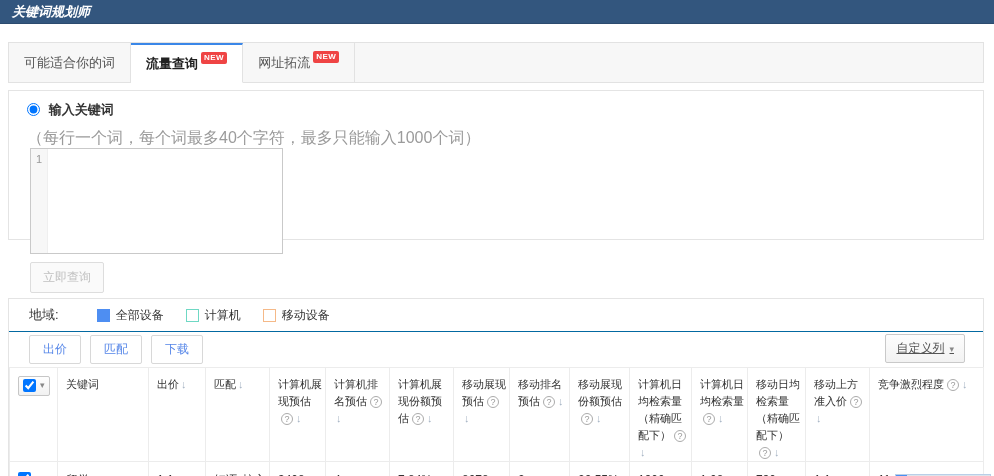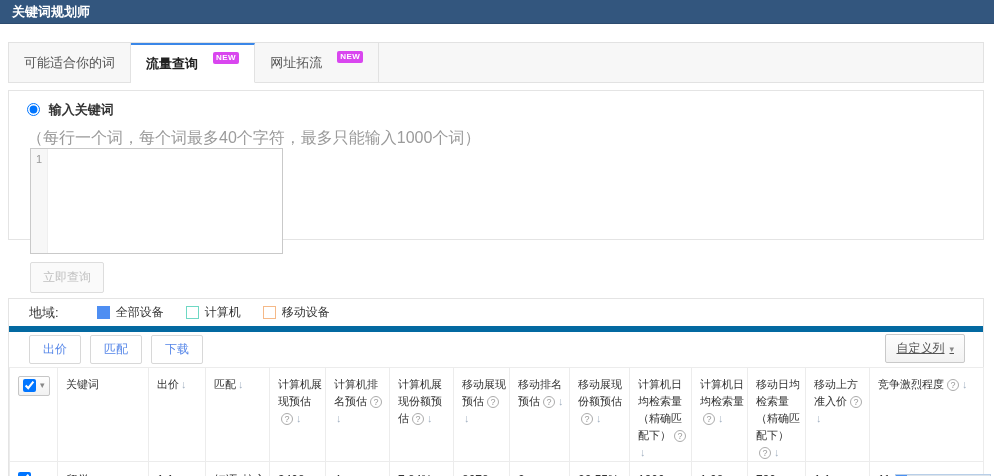--- a/index.html
+++ b/index.html
@@ -2,52 +2,52 @@
 <html><head>
 <meta charset="utf-8">
 <style>
   * { margin:0; padding:0; box-sizing:border-box; }
   html,body { width:994px; height:476px; overflow:hidden; background:#fff;
     font-family:"Liberation Sans","DejaVu Sans",sans-serif; color:#333; }
   body { position:relative; }
 
   
   .topbar { height:24px; background:#33567E; border-bottom:1px solid #2c4b6f;
-    color:#fff; font-size:13px; font-weight:bold; line-height:24px; padding-left:12px; }
+    color:#fff; font-size:13px; font-weight:bold; line-height:24px; padding-left:12px;font-style:italic; }
 
   
   .tabstrip { position:absolute; left:8px; top:42px; width:976px; height:41px;
     background:#f7f7f7; border:1px solid #e2e2e2; display:flex; }
   .tab { padding:0 15px; line-height:39px; font-size:13px; color:#555;
     border-right:1px solid #e2e2e2; cursor:pointer; white-space:nowrap; }
   .tab.active { background:#fff; border-top:2px solid #3a87e8; line-height:37px;
     font-weight:bold; color:#222; border-bottom:1px solid #fff; margin-bottom:-1px; }
-  .badge { display:inline-block; background:#d946ef; color:#fff; font-size:8px;
+  .badge { display:inline-block; background:#ef4444; color:#fff; font-size:8px;
     font-weight:bold; line-height:10px; padding:1px 3px; border-radius:2px;
-    vertical-align:8px; margin-left:15px; letter-spacing:.5px;text-align:right; }
+    vertical-align:8px; margin-left:3px; letter-spacing:.5px;text-align:right; }
 
   
   .panel1 { position:absolute; left:8px; top:90px; width:976px; height:150px;
     border:1px solid #e4e4e4; background:#fff; }
   .radio-row { margin:10px 0 0 18px; font-size:13px; font-weight:bold; color:#333; }
   .radio-row input { vertical-align:-2px; margin-right:5px; }
   .hint { margin:9px 0 0 18px; color:#9b9b9b; font-size:16px; }
   .ta-box { position:absolute; left:21px; top:57px; width:253px; height:106px;
     border:1px solid #c9c9c9; background:#fff; display:flex; }
   .ta-gutter { width:17px; background:#f7f7f7; border-right:1px solid #efefef;
     color:#999; font-size:11px; text-align:center; padding-top:4px; }
   .ta-input { flex:1; }
   .btn-disabled { position:absolute; left:21px; top:171px; padding:6px 12px;
     font-size:12px; color:#c0c0c0; background:#fafafa; border:1px solid #ddd;
     border-radius:2px; }
 
   
   .panel2 { position:absolute; left:8px; top:298px; width:976px; height:190px;
     border:1px solid #e4e4e4; border-bottom:none; background:#fff; }
-  .region-row { height:33px; border-bottom:6px solid #0369a1; display:flex;
+  .region-row { height:33px; border-bottom:1px solid #0369a1; display:flex;
     align-items:center; padding-left:20px; font-size:13px;text-align:center; }
   .region-link { color:#4f7fd4; margin-left:5px; cursor:pointer; }
   .legend { display:flex; align-items:center; margin-left:38px; }
   .legend-item { display:flex; align-items:center; margin-right:22px; cursor:pointer; }
   .swatch { width:13px; height:13px; border:1px solid #999; margin-right:6px; background:#fff; }
   .legend-item span.lg-label { font-size:12px; color:#333; }
 
   .toolbar { height:35px; display:flex; align-items:center; padding:0 20px; position:relative; }
   .btn-blue { color:#5485e8; background:#fff; border:1px solid #d8d8d8; border-radius:2px;
     font-size:12px; padding:5px 13px; margin-right:9px; cursor:pointer; }

